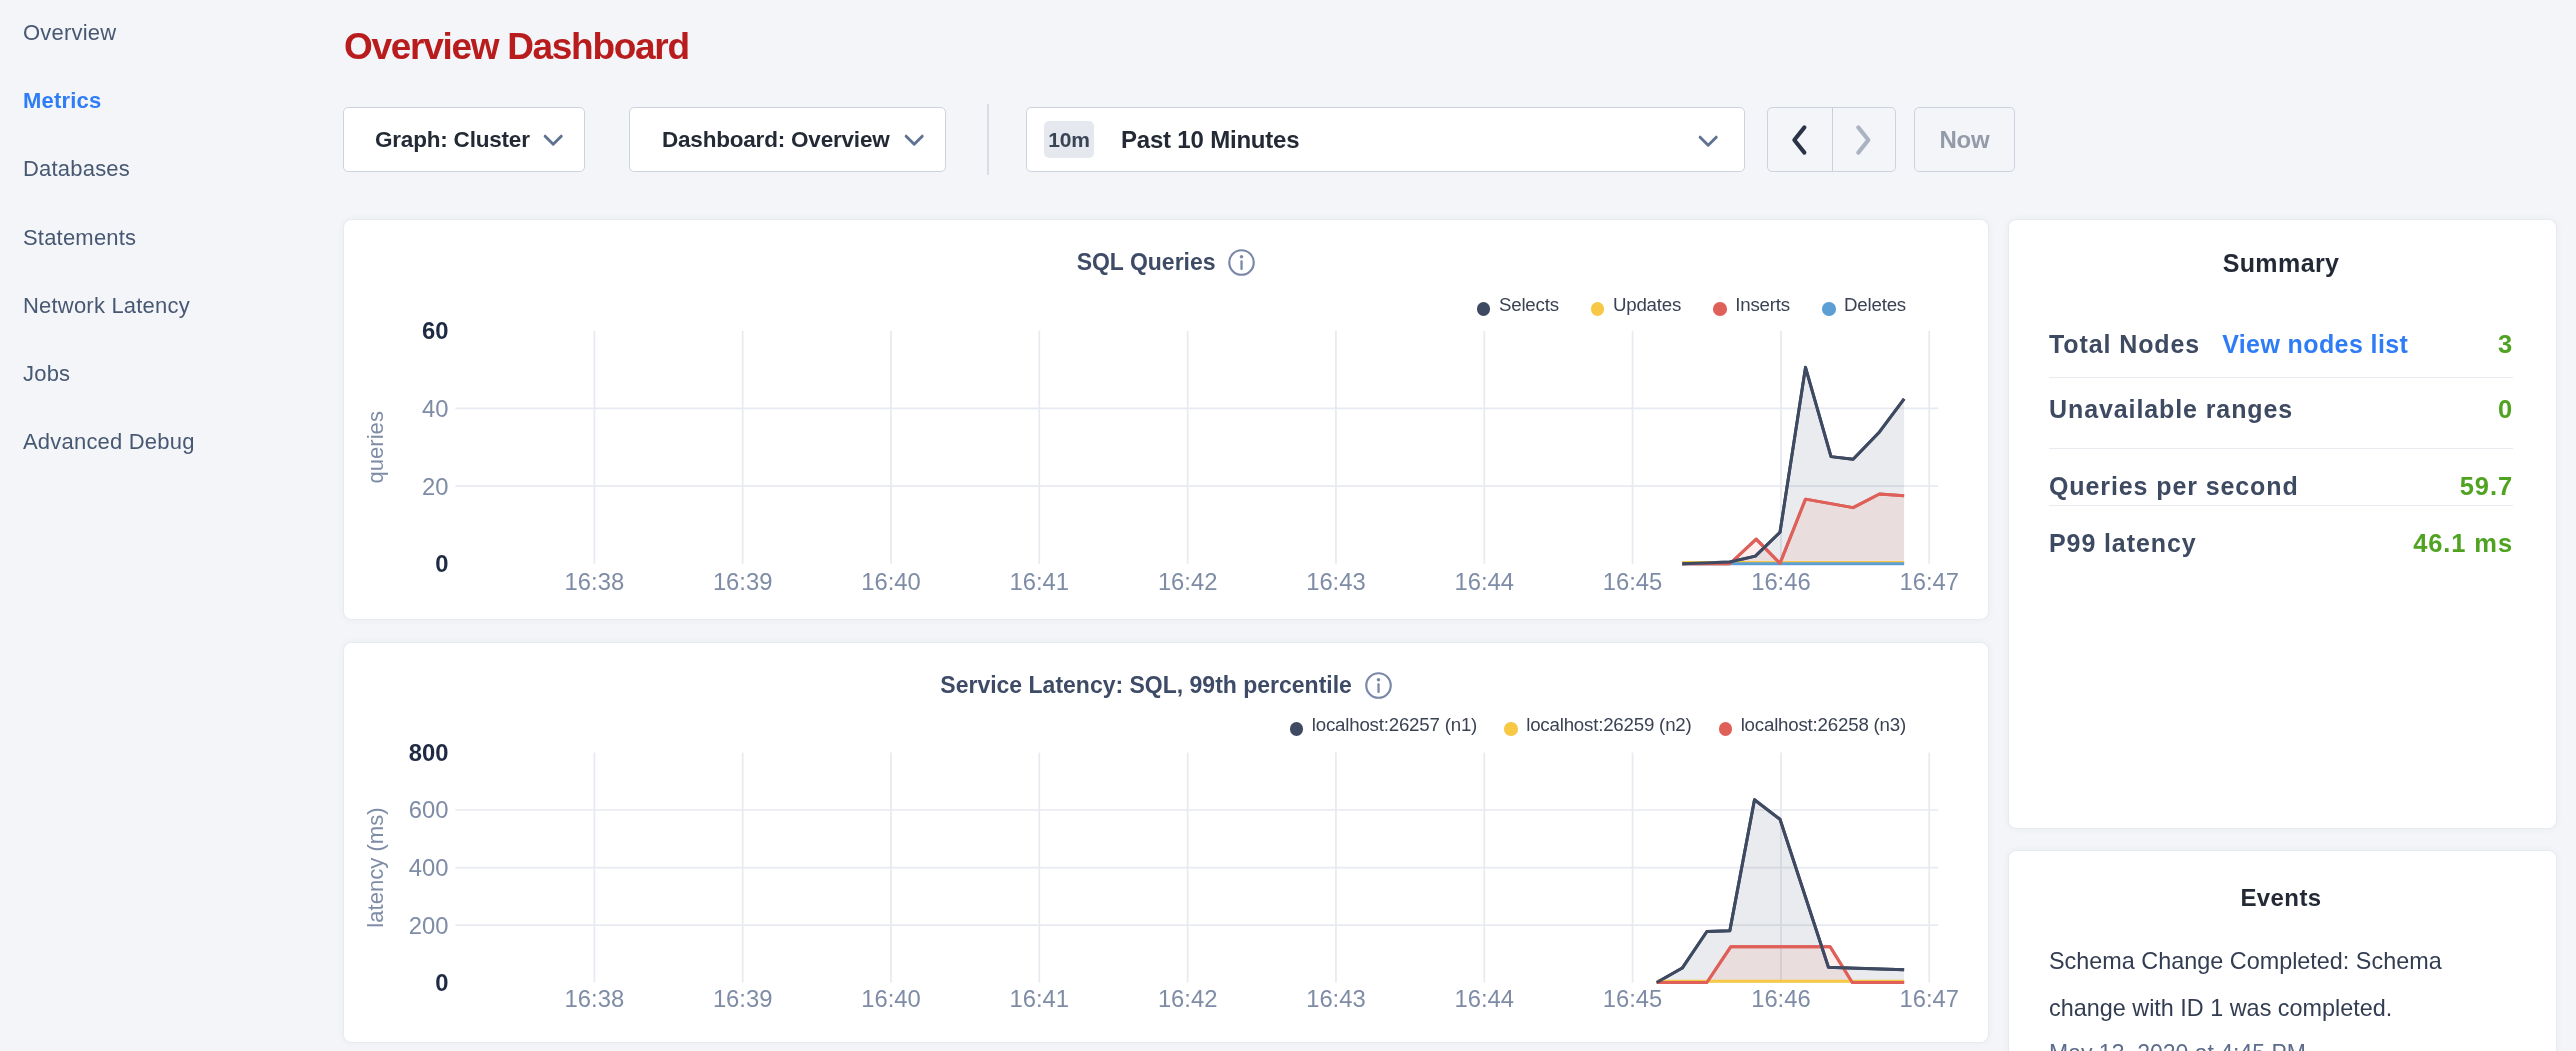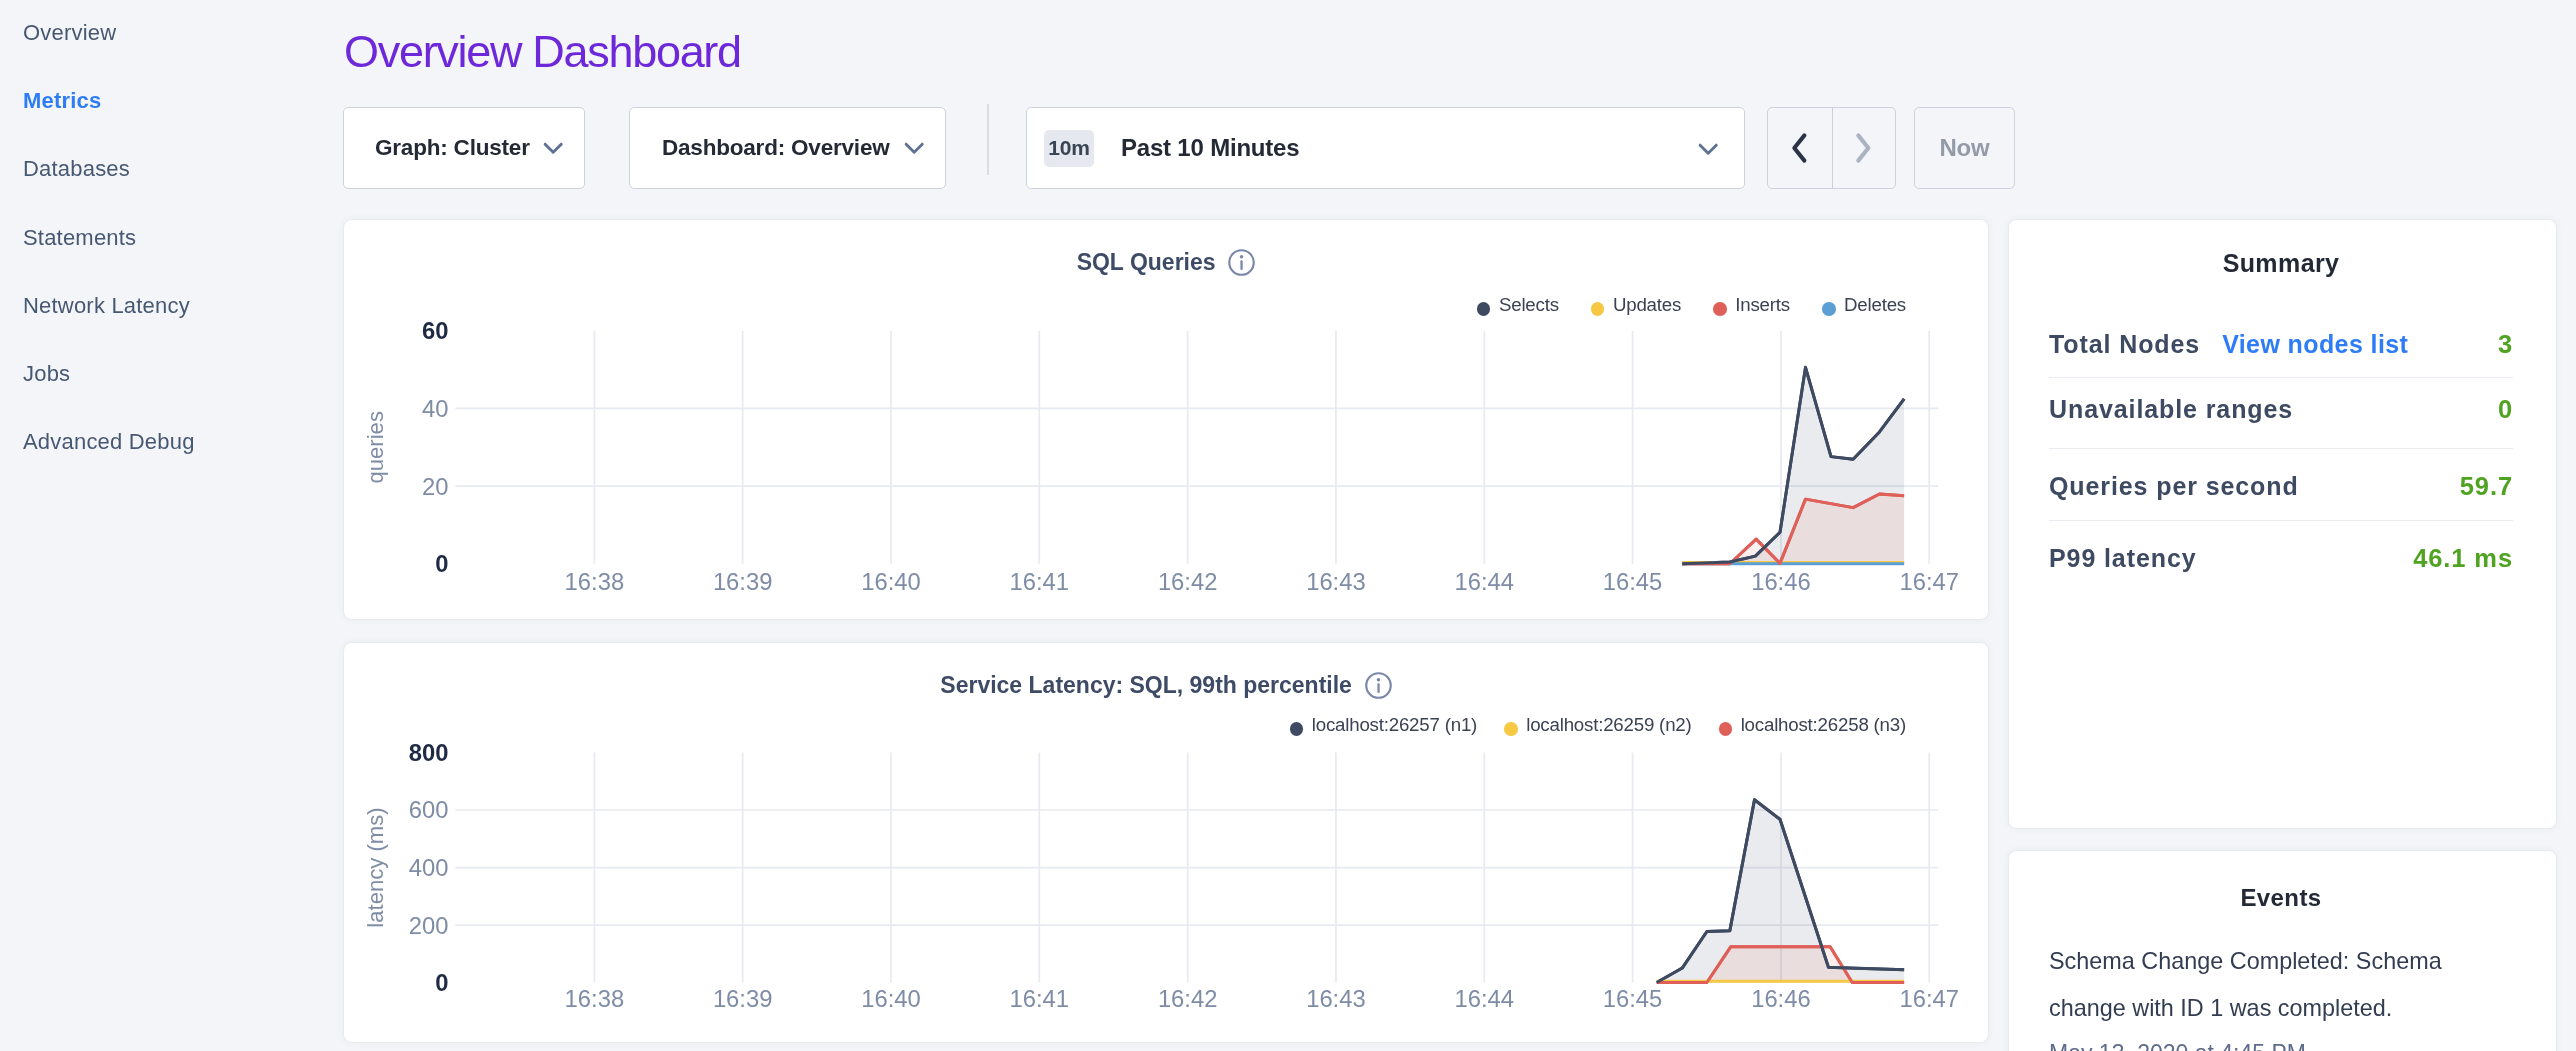--- a/index.html
+++ b/index.html
@@ -1,20 +1,20 @@
 <!DOCTYPE html>
 <html style="font-size:13.6px"><head><meta charset="utf-8"><title>Overview Dashboard</title>
 <style>
 * { margin:0; padding:0; box-sizing:border-box; }
 html,body { width:2576px; height:1051px; overflow:hidden; }
 body { background:#f4f5f9; font-family:"Liberation Sans",sans-serif; position:relative; color:#242a35; }
 .nav div { position:absolute; left:23px; font-size:22px; color:#475872; letter-spacing:0.2px; }
 .nav div.active { color:#2e7cf6; font-weight:bold; }
-h1 { position:absolute; left:344px; top:26px; font-size:45px; font-weight:normal; color:#6d28d9; letter-spacing:-1.3px; }
-.ctl { position:absolute; top:107px; height:82px; background:#fff; border:1.7px solid #ccd3de; border-radius:5.1px;
+h1 { position:absolute; left:344px; top:26px; font-size:37px; font-weight:bold; color:#b91c1c; letter-spacing:-1.3px; }
+.ctl { position:absolute; top:107px; height:65px; background:#fff; border:1.7px solid #ccd3de; border-radius:5.1px;
        display:flex; align-items:center; font-size:24px; font-weight:bold; color:#242a35; white-space:nowrap; letter-spacing:-0.2px; }
 .ctl.dd { font-size:22.5px; }
 .sep { position:absolute; left:987px; top:104px; width:1.7px; height:71px; background:#d9dde4; }
 .card { position:absolute; background:#fff; border:1.7px solid #e7eaef; border-radius:8.5px; box-shadow:0 0 6.8px rgba(60,80,110,.06); }
 .ctitle { position:absolute; left:0; right:0; top:29px; display:flex; justify-content:center; align-items:center; gap:12.8px;
           font-size:23px; font-weight:bold; color:#3e4b66; }
 .legend { position:absolute; display:flex; align-items:center; font-size:18.7px; color:#3a4254; white-space:nowrap; letter-spacing:-0.2px; }
 .li { display:flex; align-items:flex-end; gap:8.5px; }
 .dot { width:13.6px; height:13.6px; border-radius:50%; flex:none; }
 .srow { display:flex; align-items:baseline; }
@@ -169,21 +169,21 @@
   <div style="text-align:center;font-size:25px;font-weight:bold;letter-spacing:0.4px;color:#242a35">Summary</div>
   <div class="srow sdiv" style="padding:52px 0 18px">
     <span class="slabel">Total Nodes</span>
     <a class="slabel" style="color:#2e7cf6;margin-left:22px;text-decoration:none;letter-spacing:0.4px">View nodes list</a>
     <span class="sval">3</span>
   </div>
   <div class="srow sdiv" style="padding:17px 0 24px">
     <span class="slabel">Unavailable ranges</span>
       <span class="sval">0</span>
   </div>
-  <div class="sdiv" style="padding:23px 0 19px">
+  <div class="sdiv" style="padding:23px 0 4px">
     <div class="srow">
         <span class="slabel">Queries per second</span>
         <span class="sval">59.7</span>
       </div>
   </div>
   <div class="srow" style="padding:23px 0">
     <span class="slabel">P99 latency</span>
       <span class="sval">46.1 ms</span>
   </div>
 </div>

